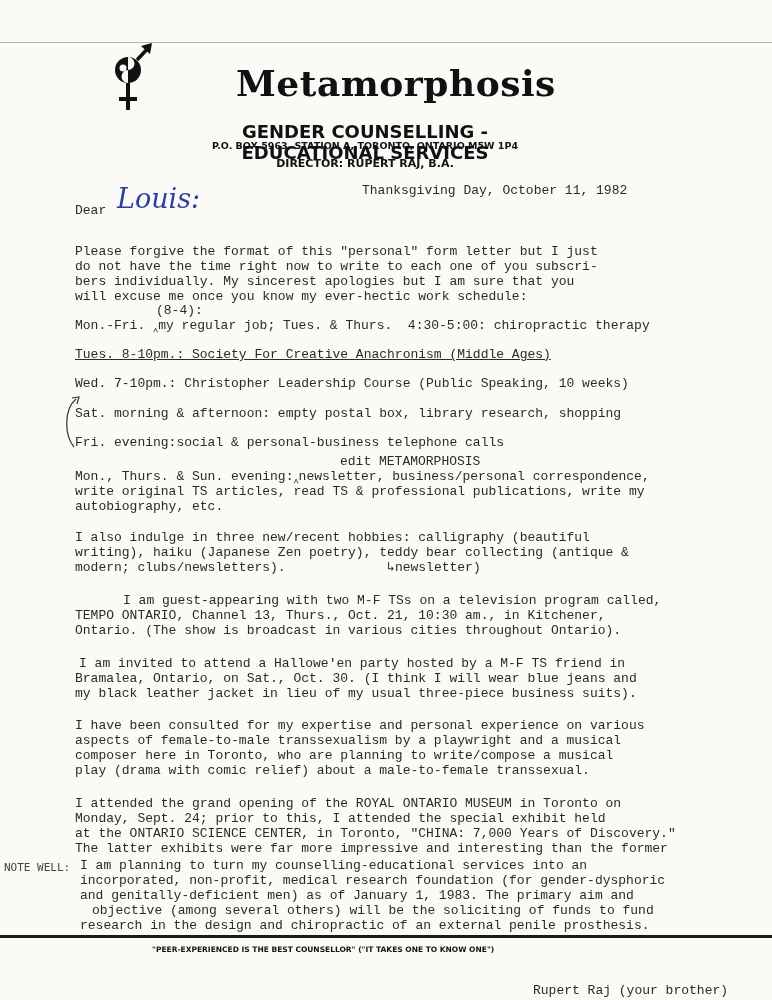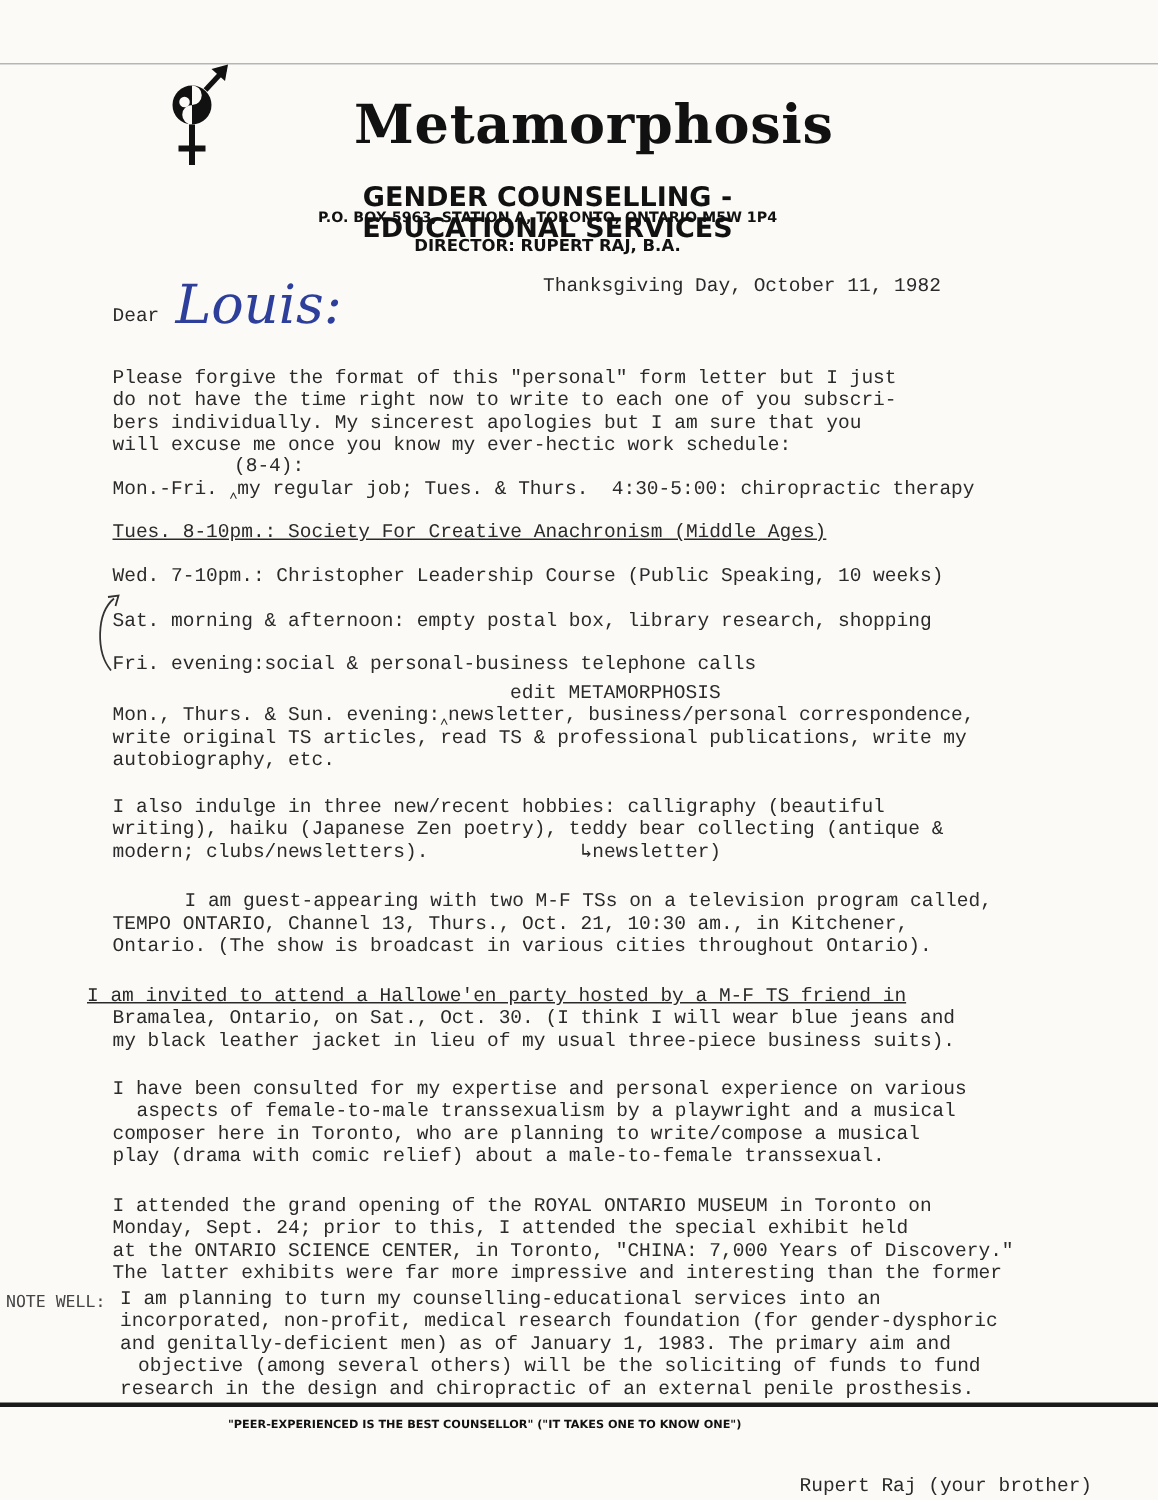--- a/index.html
+++ b/index.html
@@ -10,21 +10,21 @@
       color: #2a2a2a;
     }
     .topline { position: absolute; left: 0; top: 42px; width: 772px; height: 1px; background: #b5b5b5; }
     .logo-symbol { position: absolute; left: 108px; top: 42px; width: 50px; height: 72px; }
     .masthead { position: absolute; left: 236px; top: 62px; font-family: "DejaVu Serif", serif; font-weight: bold; font-size: 36px; letter-spacing: 0.5px; color: #111; }
     .subhead { position: absolute; left: 0; width: 772px; text-align: center; font-family: "DejaVu Sans", sans-serif; font-weight: bold; color: #111; }
     .sub1 { top: 121px; font-size: 18px; left: 180px; width: 370px; }
     .sub2 { top: 140px; font-size: 9.5px; left: 180px; width: 370px; }
     .sub3 { top: 157px; font-size: 11px; left: 180px; width: 370px; }
     .t { position: absolute; font-size: 13px; white-space: pre; line-height: 15px; }
-    .hand { position: absolute; font-family: "DejaVu Serif", serif; font-style: italic; color: #2d3f9a; font-size: 36px; }
+    .hand { position: absolute; font-family: "DejaVu Serif", serif; font-style: italic; color: #2d3f9a; font-size: 27px; }
     .rule { position: absolute; left: 0; top: 935px; width: 772px; height: 3px; background: #1a1a1a; }
     .motto { position: absolute; left: 152px; top: 945px; font-family: "DejaVu Sans", sans-serif; font-weight: bold; font-size: 7.5px; color: #111; }
     .note-margin { position: absolute; left: 4px; top: 861px; font-size: 11px; color: #444; font-family: "DejaVu Sans Mono", monospace; }
     svg.arrow { position: absolute; }
   </style>
 </head>
 <body>
 
 <div class="topline"></div>
 
@@ -78,28 +78,28 @@
   <div class="t" style="left:75px; top:560px;">modern; clubs/newsletters).             ↳newsletter)</div>
 </div>
 
 <div>
   <div class="t" style="left:75px; top:593px;margin-left:48px;">I am guest-appearing with two M-F TSs on a television program called,</div>
   <div class="t" style="left:75px; top:608px;">TEMPO ONTARIO, Channel 13, Thurs., Oct. 21, 10:30 am., in Kitchener,</div>
   <div class="t" style="left:75px; top:623px;">Ontario. (The show is broadcast in various cities throughout Ontario).</div>
 </div>
 
 <div>
-  <div class="t" style="left:58px; top:656px;text-decoration:underline;">I am invited to attend a Hallowe'en party hosted by a M-F TS friend in</div>
+  <div class="t" style="left:79px; top:656px;">I am invited to attend a Hallowe'en party hosted by a M-F TS friend in</div>
   <div class="t" style="left:75px; top:671px;">Bramalea, Ontario, on Sat., Oct. 30. (I think I will wear blue jeans and</div>
   <div class="t" style="left:75px; top:686px;">my black leather jacket in lieu of my usual three-piece business suits).</div>
 </div>
 
 <div>
   <div class="t" style="left:75px; top:718px;">I have been consulted for my expertise and personal experience on various</div>
-  <div class="t" style="left:91px; top:733px;">aspects of female-to-male transsexualism by a playwright and a musical</div>
+  <div class="t" style="left:75px; top:733px;">aspects of female-to-male transsexualism by a playwright and a musical</div>
   <div class="t" style="left:75px; top:748px;">composer here in Toronto, who are planning to write/compose a musical</div>
   <div class="t" style="left:75px; top:763px;">play (drama with comic relief) about a male-to-female transsexual.</div>
 </div>
 
 <div>
   <div class="t" style="left:75px; top:796px;">I attended the grand opening of the ROYAL ONTARIO MUSEUM in Toronto on</div>
   <div class="t" style="left:75px; top:811px;">Monday, Sept. 24; prior to this, I attended the special exhibit held</div>
   <div class="t" style="left:75px; top:826px;">at the ONTARIO SCIENCE CENTER, in Toronto, "CHINA: 7,000 Years of Discovery."</div>
   <div class="t" style="left:75px; top:841px;">The latter exhibits were far more impressive and interesting than the former</div>
 </div>

